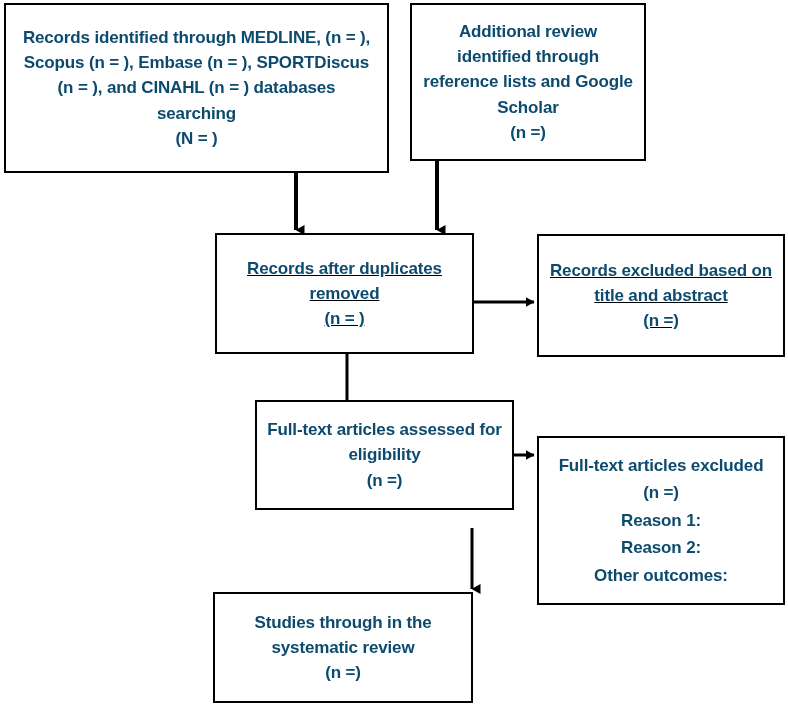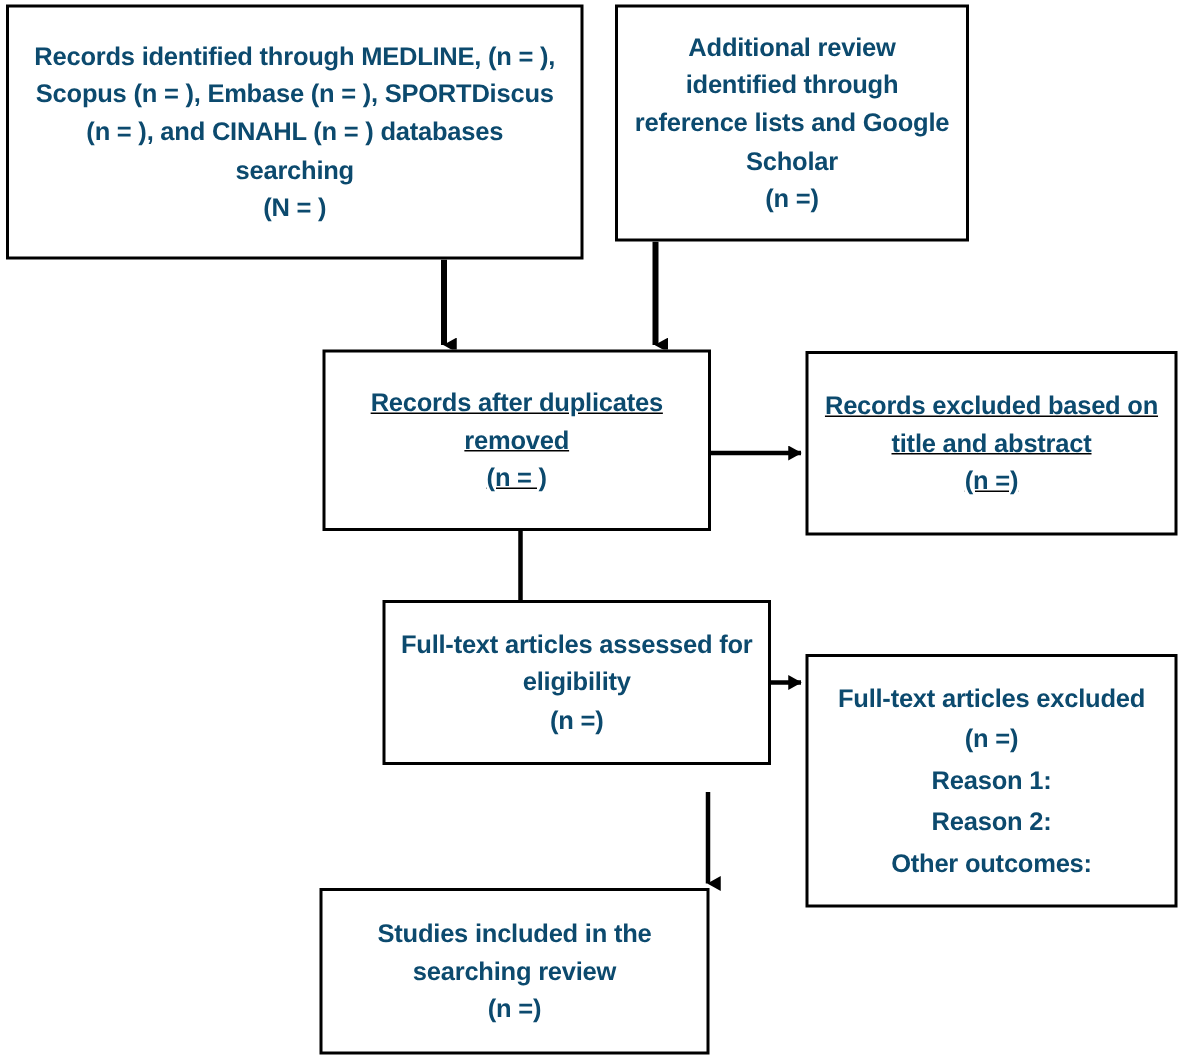--- a/index.html
+++ b/index.html
@@ -113,17 +113,17 @@
 
   <div class="box" id="box-fulltext-excluded">
     <div class="box-text">Full-text articles excluded
 (n =)
 Reason 1:
 Reason 2:
 Other outcomes:</div>
   </div>
 
   <div class="box" id="box-studies-included">
-    <div class="box-text">Studies included in the searching review
+    <div class="box-text">Studies through in the systematic review
 (n =)</div>
   </div>
 
 </div>
 
 </body></html>

